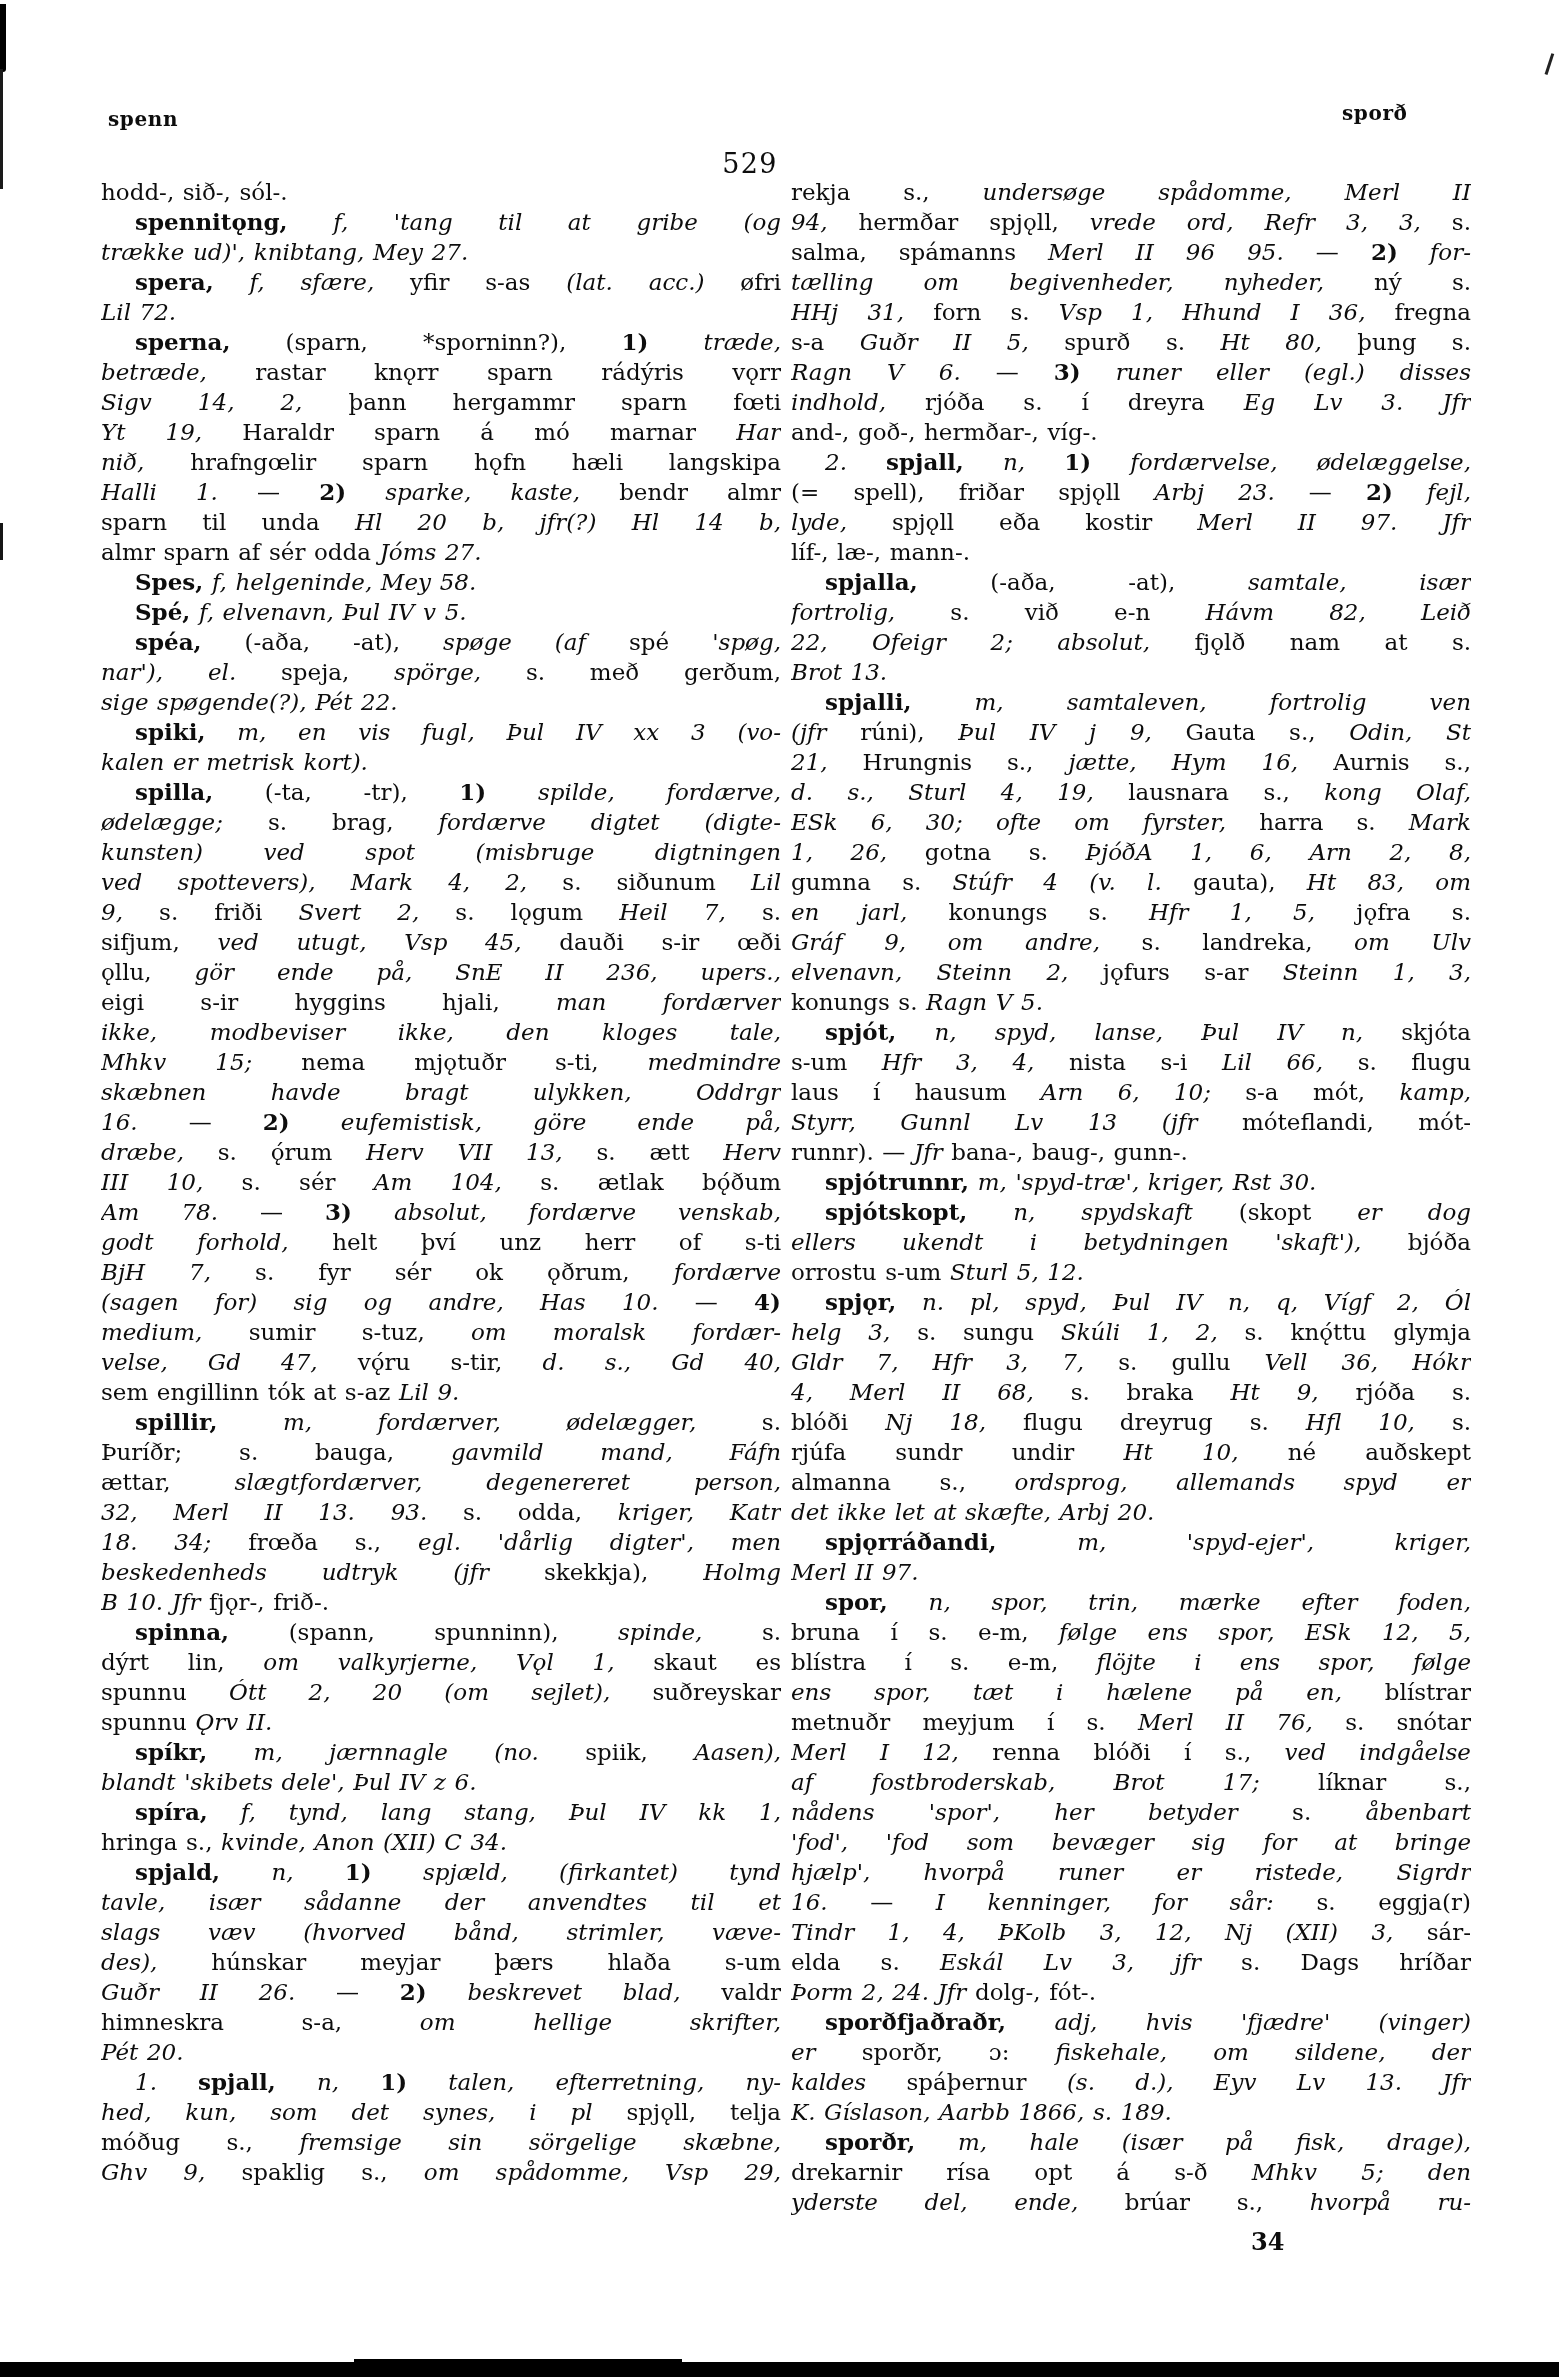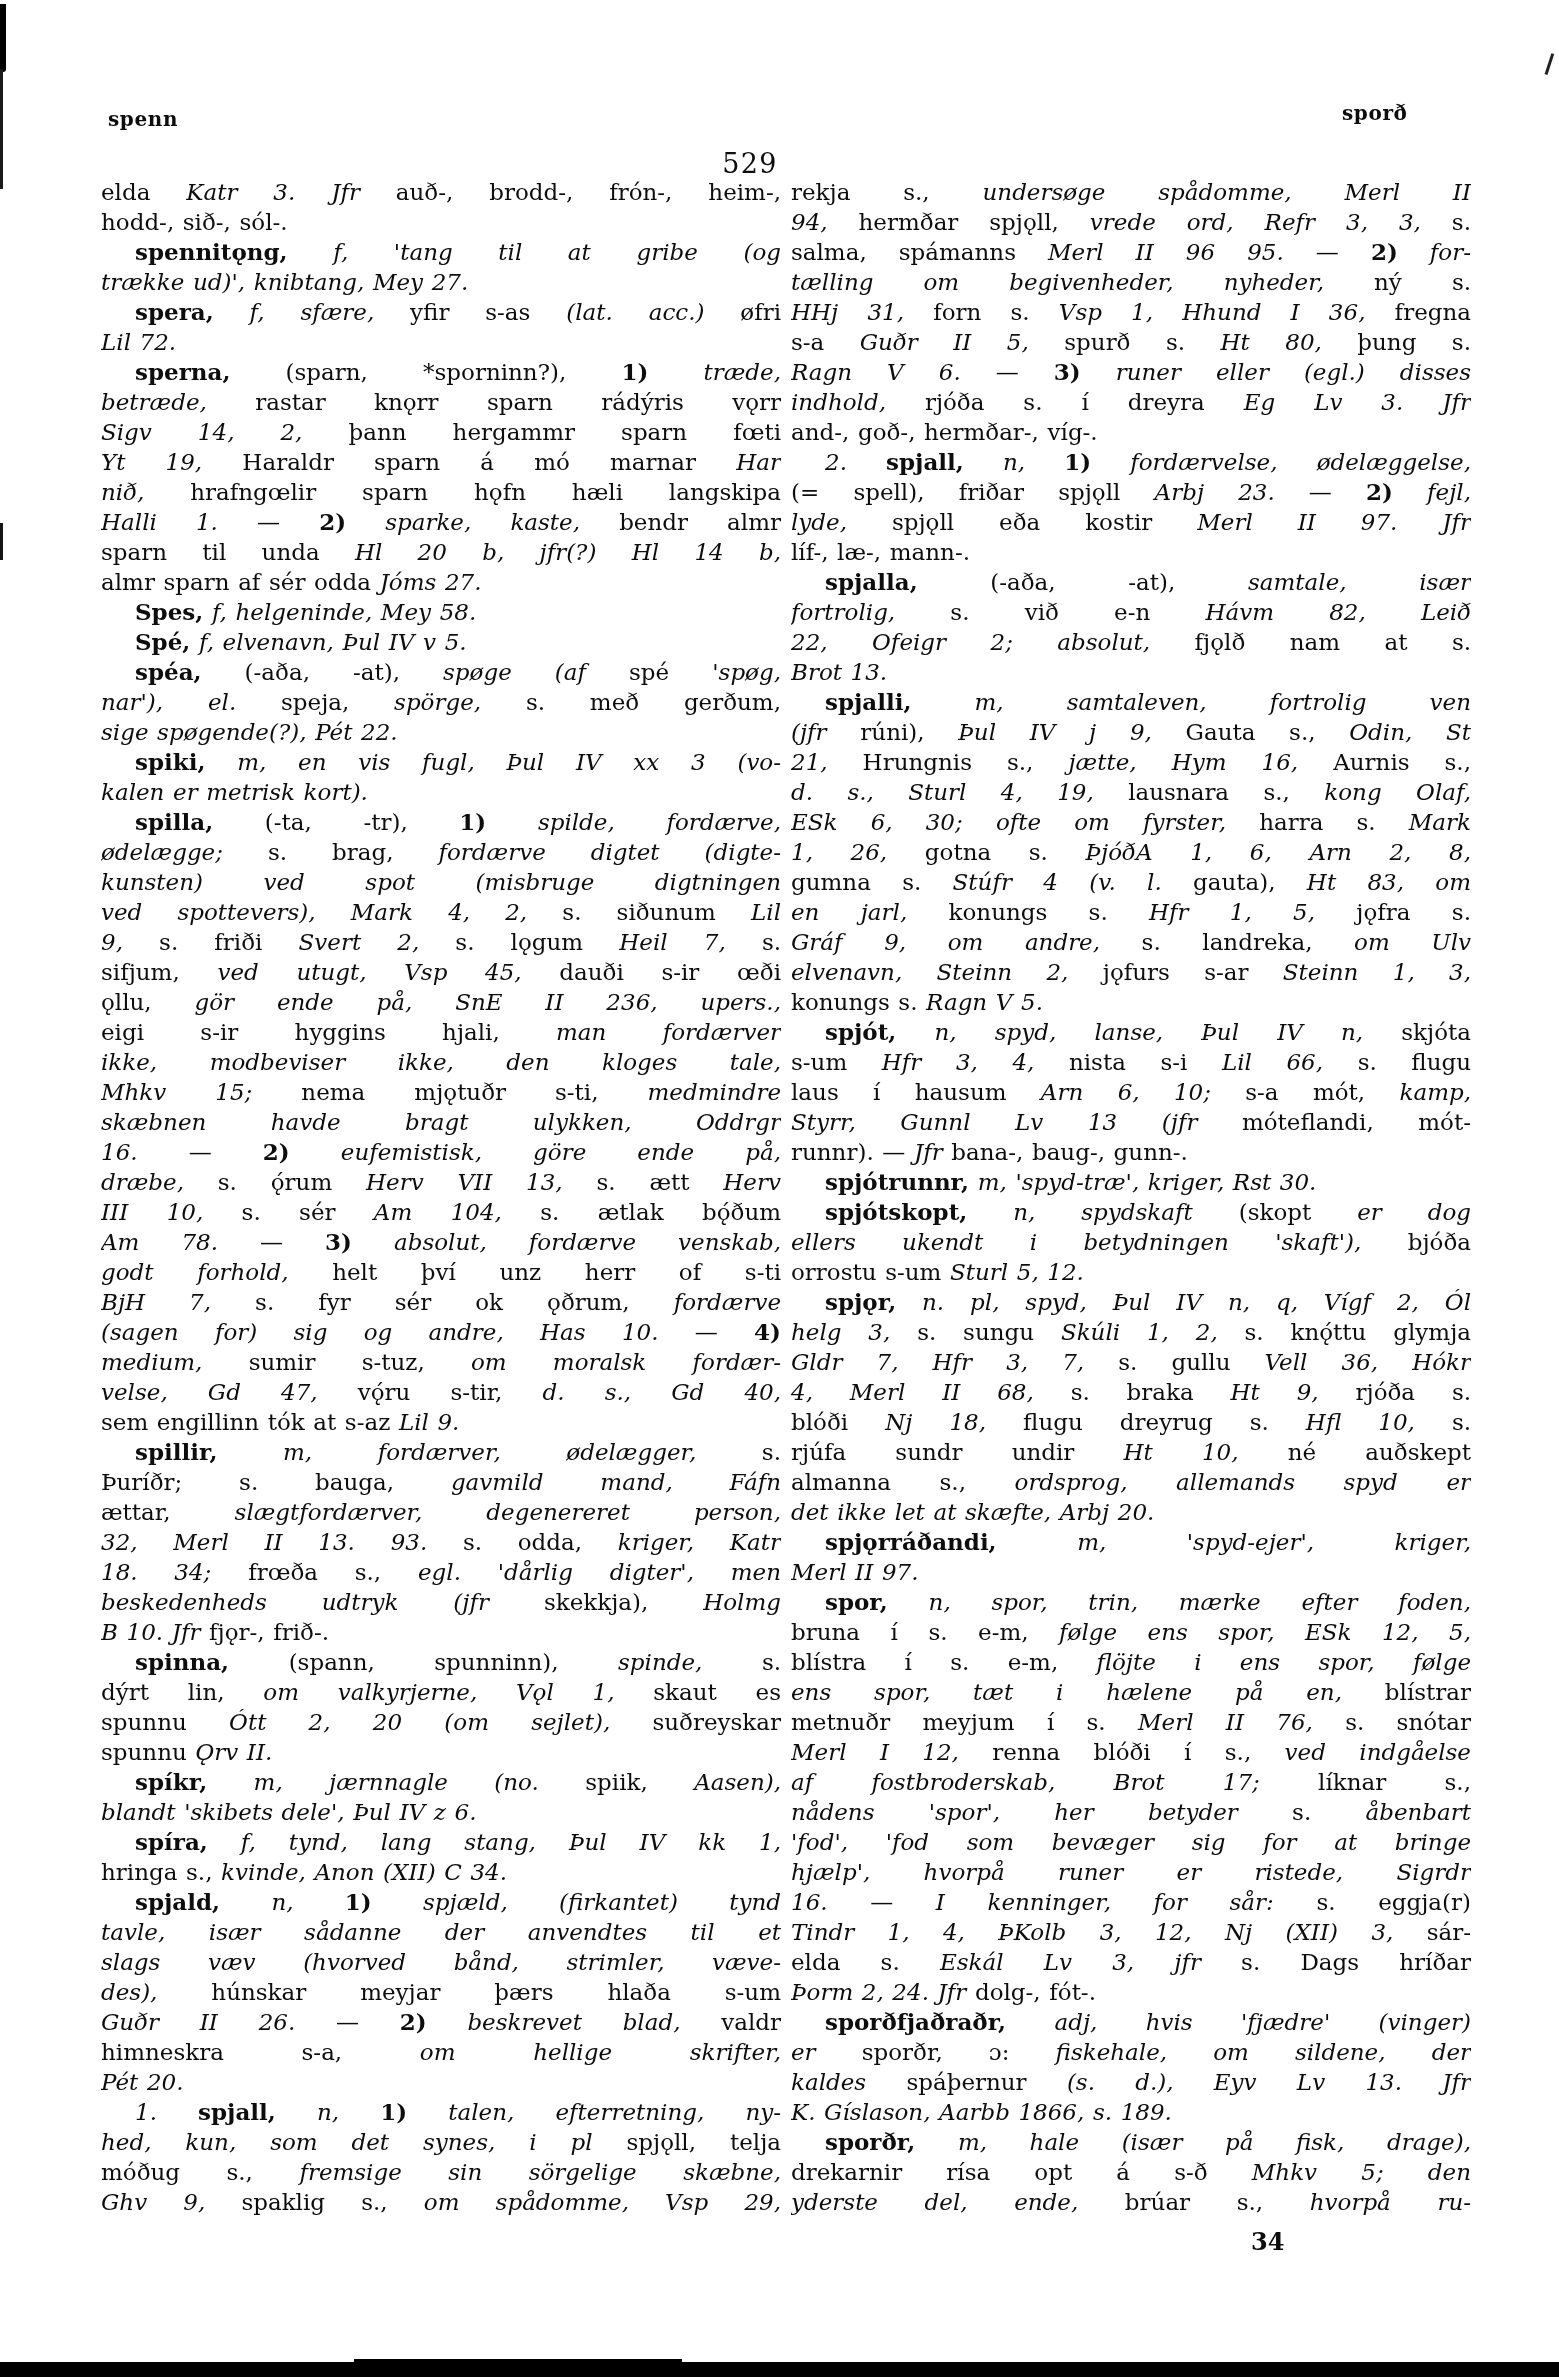--- a/index.html
+++ b/index.html
@@ -39,21 +39,20 @@
   #bottom-bar-notch{left:354px;top:2359px;width:328px;height:6.3px;background:#000;}
 </style>
 </head>
 <body>
 
 <div class="guide" id="guide-left">spenn</div>
 <div id="page-num">529</div>
 <div class="guide" id="guide-right">sporð</div>
 
 <div class="col" id="left-col">
-    <div class="line">elda <i>Katr 3. Jfr</i> auð-, brodd-, frón-, heim-,</div>
     <div class="line last">hodd-, sið-, sól-.</div>
     <div class="line indent"><b>spennitǫng,</b> <i>f, 'tang til at gribe (og</i></div>
     <div class="line last"><i>trække ud)', knibtang, Mey 27.</i></div>
     <div class="line indent"><b>spera,</b> <i>f, sfære,</i> yfir s-as <i>(lat. acc.)</i> øfri</div>
     <div class="line last"><i>Lil 72.</i></div>
     <div class="line indent"><b>sperna,</b> (sparn, *sporninn?), <b>1)</b> <i>træde,</i></div>
     <div class="line"><i>betræde,</i> rastar knǫrr sparn rádýris vǫrr</div>
     <div class="line"><i>Sigv 14, 2,</i> þann hergammr sparn fœti</div>
     <div class="line"><i>Yt 19,</i> Haraldr sparn á mó marnar <i>Har</i></div>
     <div class="line"><i>nið,</i> hrafngœlir sparn hǫfn hæli langskipa</div>

